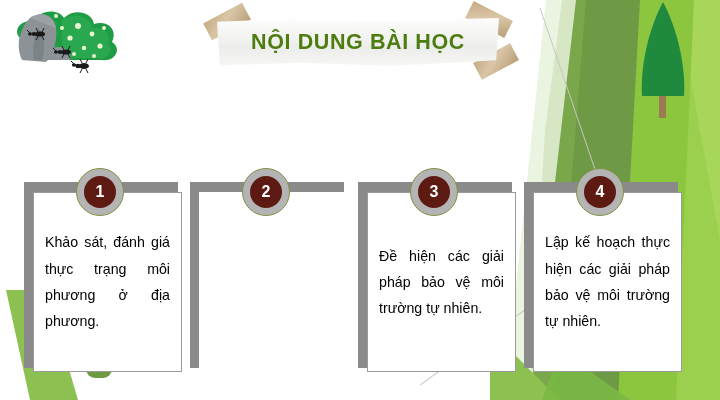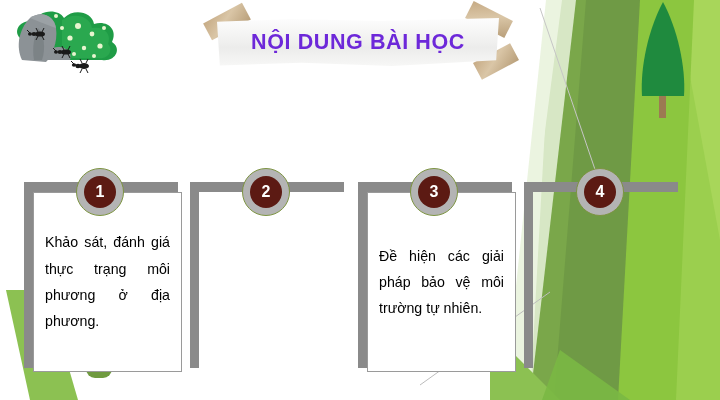--- a/index.html
+++ b/index.html
@@ -73,21 +73,21 @@
   }
   #banner-title {
     position: absolute;
     left: 14px;
     top: 10px;
     width: 282px;
     height: 48px;
     display: flex;
     align-items: center;
     justify-content: center;
-    color: #6d28d9;
+    color: #4d7c0f;
     font-weight: bold;
     font-size: 21.5px;
     letter-spacing: .6px;
     white-space: nowrap;
   }
 
   
   #illustration {
     position: absolute;
     left: 4px;
@@ -297,18 +297,21 @@
       <div class="card-text">Đề hiện các giải pháp bảo vệ môi trường tự nhiên.</div>
     </div>
     <div class="badge">
       <div class="badge-inner">3</div>
     </div>
   </div>
 
   <div class="card" style="left:524px;">
     <div class="card-frame"></div>
     <div class="card-frame-left"></div>
+    <div class="card-body">
+      <div class="card-text">Lập kế hoạch thực hiện các giải pháp bảo vệ môi trường tự nhiên.</div>
+    </div>
     <div class="badge">
       <div class="badge-inner">4</div>
     </div>
   </div>
 
 </div>
 
 </body></html>

